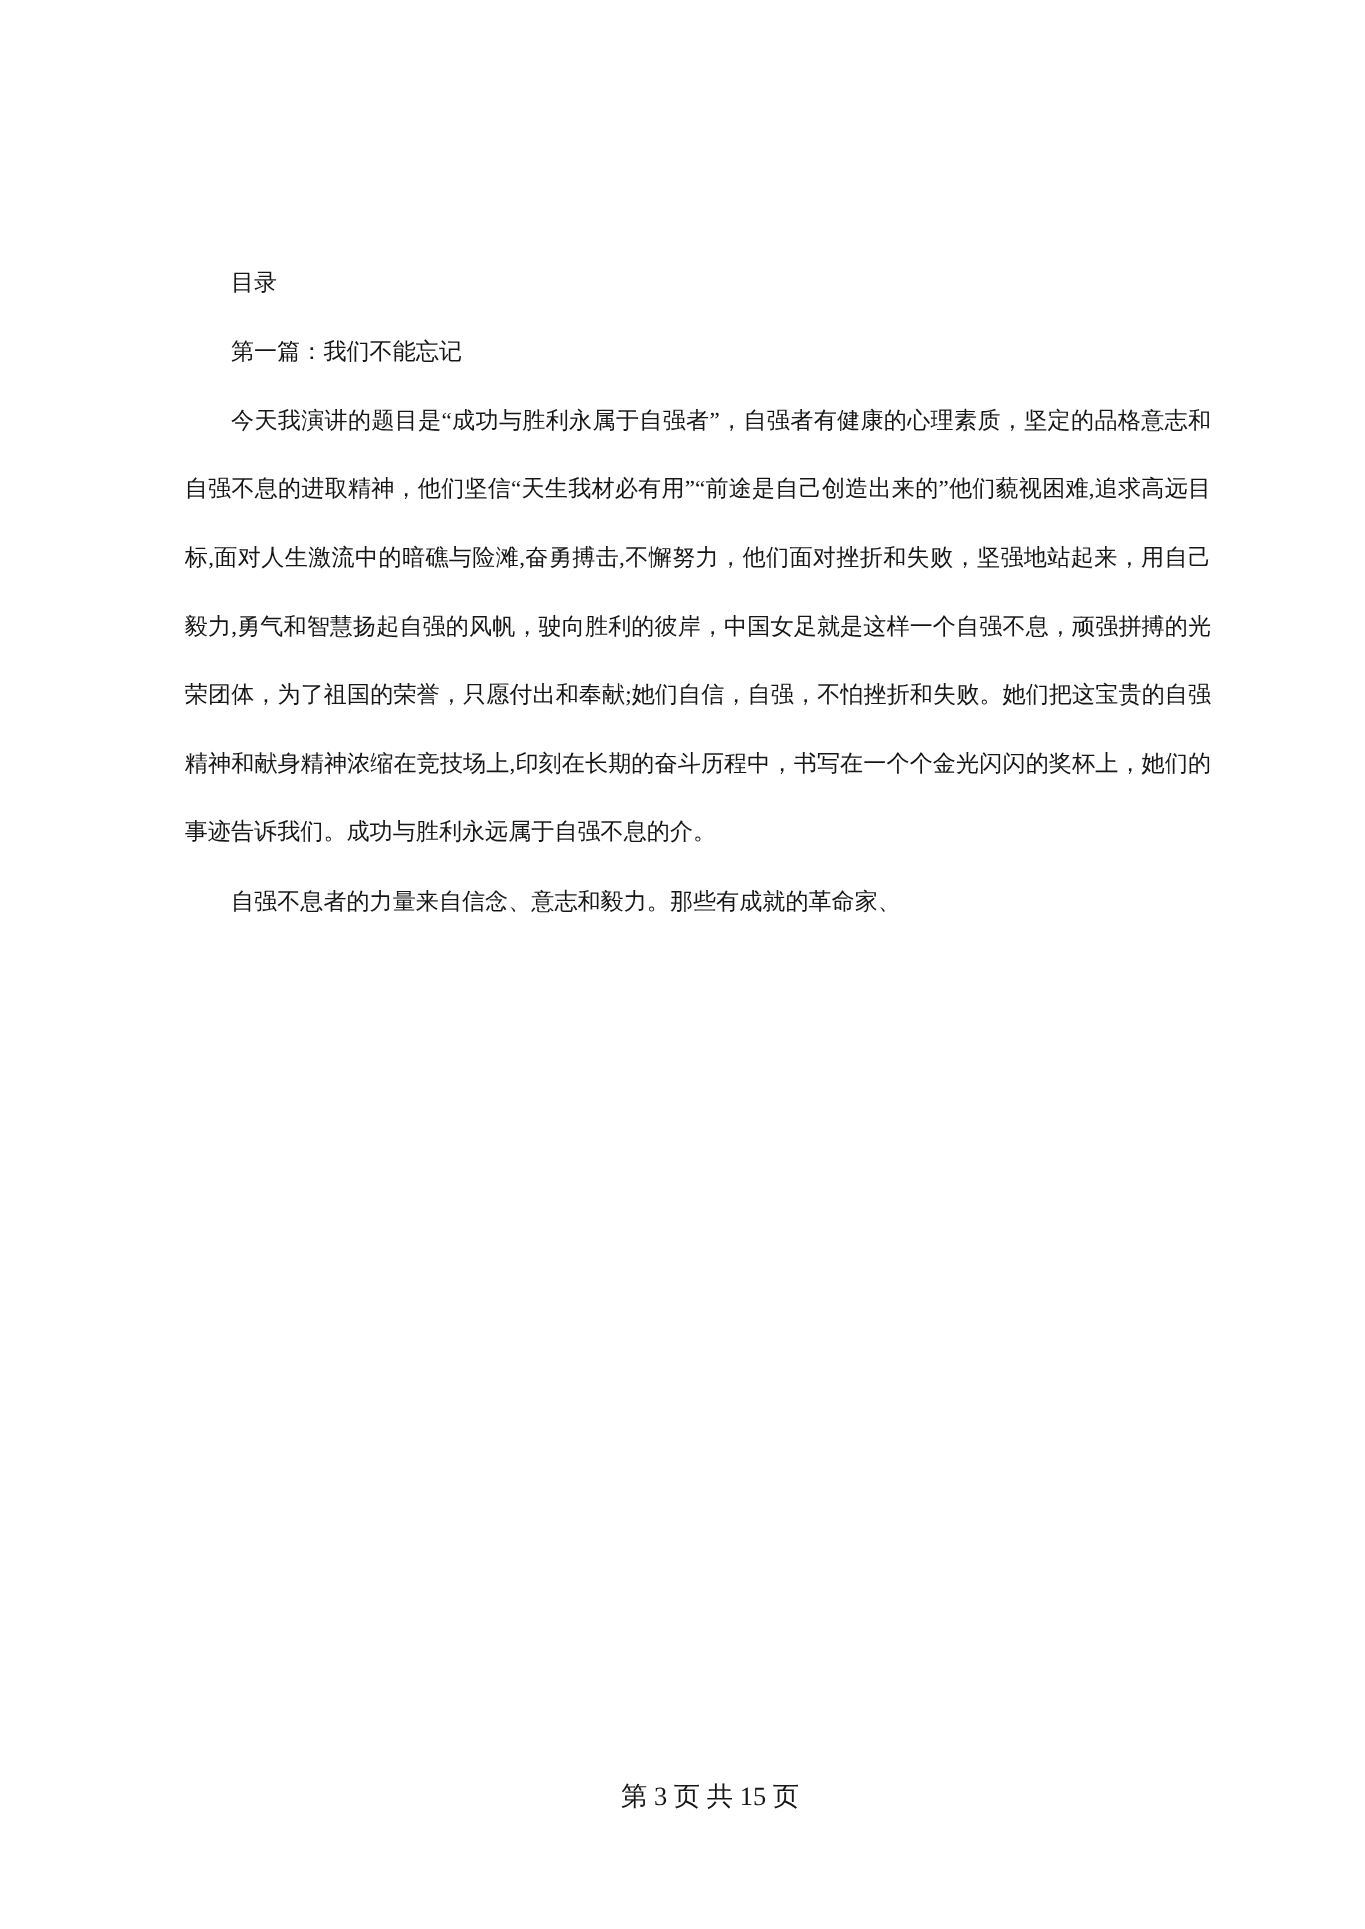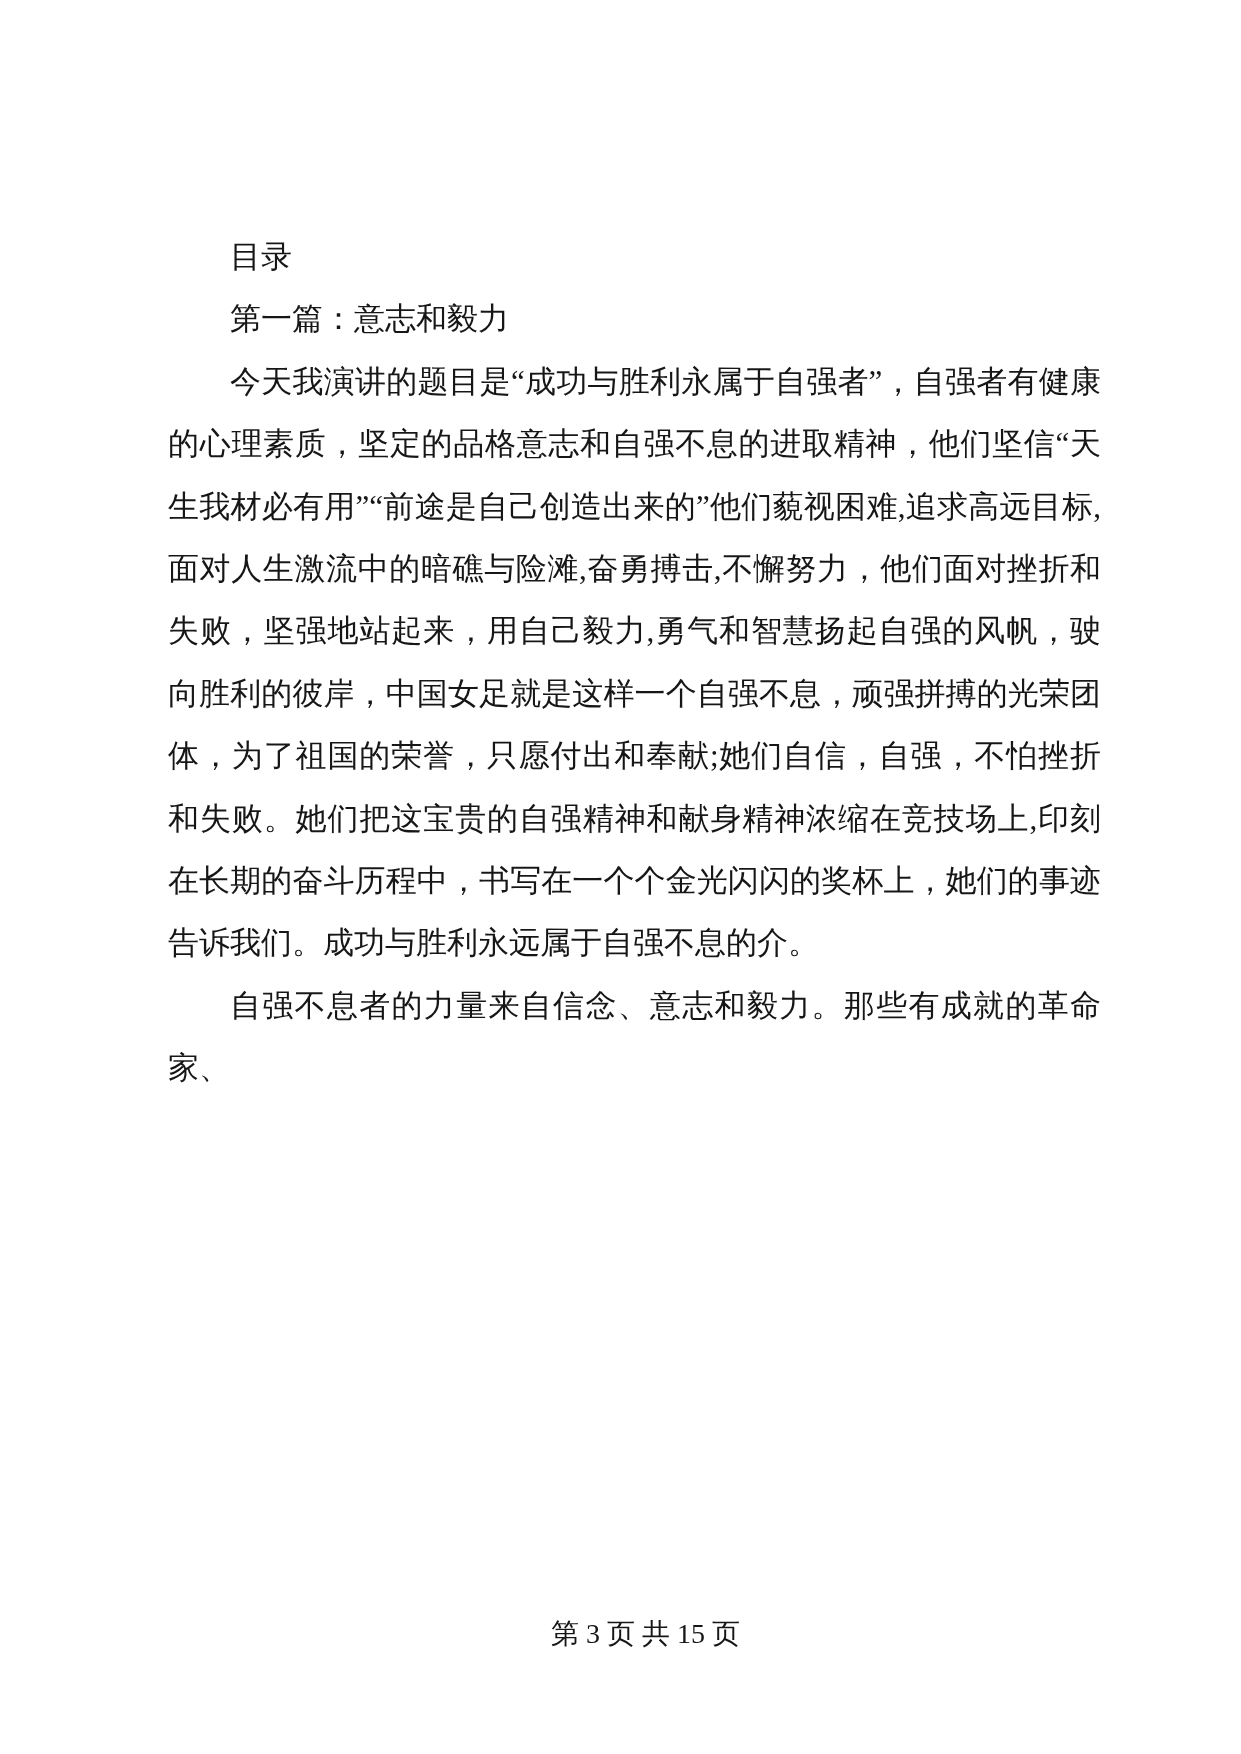--- a/index.html
+++ b/index.html
@@ -17,43 +17,43 @@
     overflow: hidden;
   }
   .content {
     position: absolute;
     left: 168px;
     top: 226px;
     width: 933px;
   }
   .doc-line {
     margin: 0;
-    font-size: 31px;
+    font-size: 21px;
     line-height: 62.4px;
     font-weight: 400;
     text-align: justify;
     text-justify: inter-character;
     text-indent: 2em;
     word-break: break-all;
   }
   .footer {
     position: absolute;
     left: 62px;
     right: 12px;
     top: 1616px;
     text-align: center;
-    font-size: 28px;
+    font-size: 24px;
     line-height: 36px;
     color: #161616;
   }
 </style>
 </head>
 <body>
 
 <div class="page">
   <div class="content">
     <p class="doc-line">目录</p>
-    <p class="doc-line">第一篇：意志和毅力</p>
+    <p class="doc-line">第一篇：我们不能忘记</p>
     <p class="doc-line">今天我演讲的题目是“成功与胜利永属于自强者”，自强者有健康的心理素质，坚定的品格意志和自强不息的进取精神，他们坚信“天生我材必有用”“前途是自己创造出来的”他们藐视困难,追求高远目标,面对人生激流中的暗礁与险滩,奋勇搏击,不懈努力，他们面对挫折和失败，坚强地站起来，用自己毅力,勇气和智慧扬起自强的风帆，驶向胜利的彼岸，中国女足就是这样一个自强不息，顽强拼搏的光荣团体，为了祖国的荣誉，只愿付出和奉献;她们自信，自强，不怕挫折和失败。她们把这宝贵的自强精神和献身精神浓缩在竞技场上,印刻在长期的奋斗历程中，书写在一个个金光闪闪的奖杯上，她们的事迹告诉我们。成功与胜利永远属于自强不息的介。</p>
     <p class="doc-line">自强不息者的力量来自信念、意志和毅力。那些有成就的革命家、</p>
   </div>
   <div class="footer">第 3 页  共 15 页</div>
 </div>
 
 </body></html>

